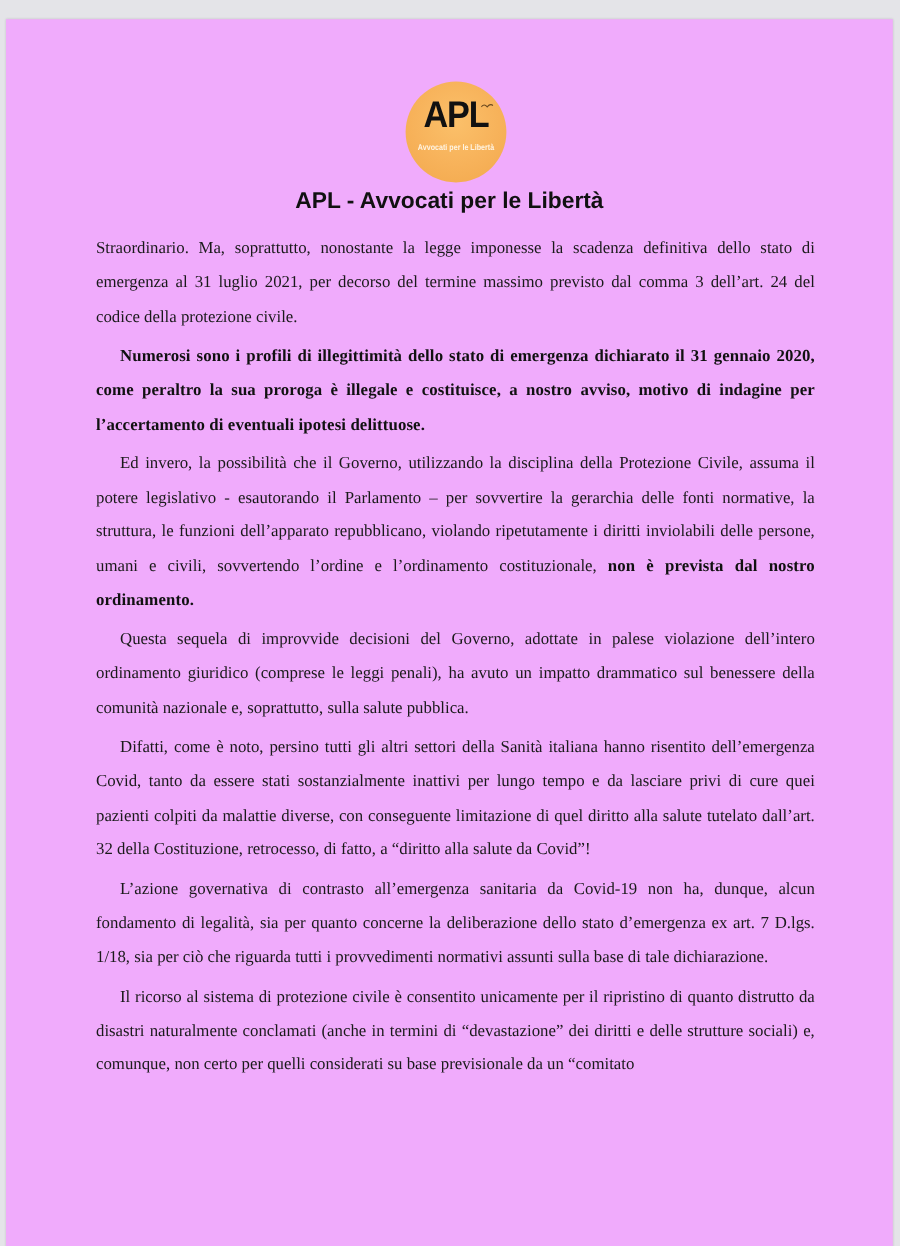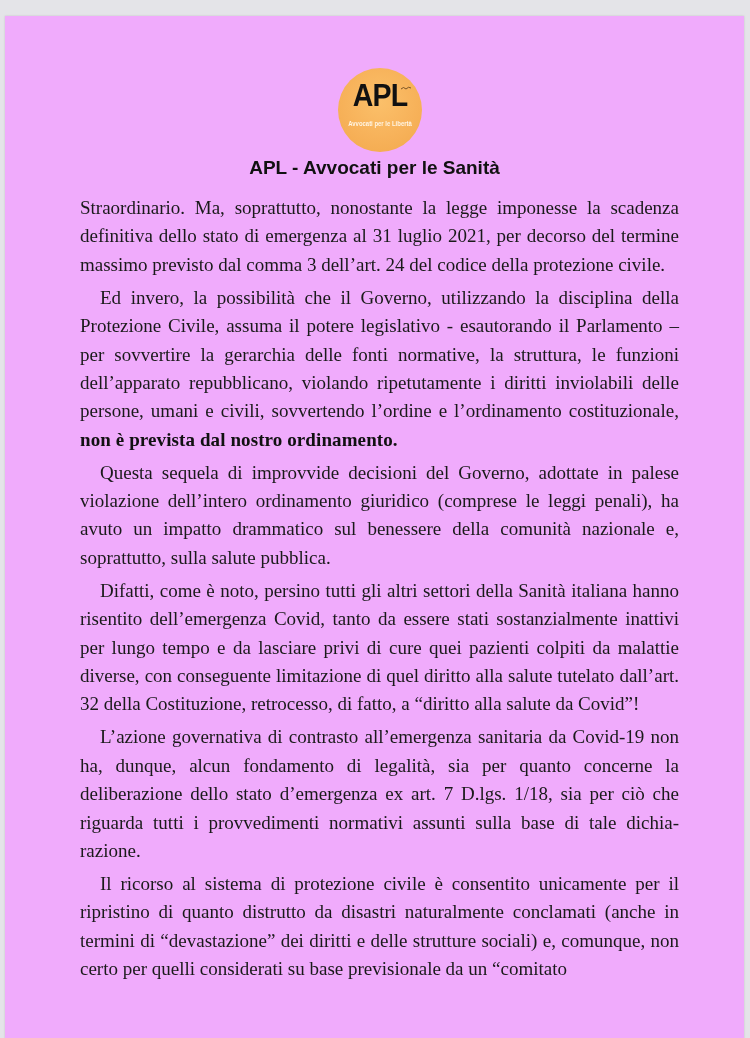--- a/index.html
+++ b/index.html
@@ -32,42 +32,43 @@
   .bird {
     position: absolute; left: 63px; top: 18px; width: 10px; height: 6px;
   }
   .header-title {
     position: absolute; left: 0; right: 0; top: 141px; text-align: center;
     font-family: "Liberation Sans", sans-serif; font-weight: bold;
     font-size: 19px; color: #111;
   }
   .content {
     position: absolute; left: 75px; top: 178px; width: 599px;
-    font-size: 19px; line-height: 28.4px; color: #1a1a1a;
+    font-size: 14px; line-height: 28.4px; color: #1a1a1a;
     text-align: justify;
   }
   .content p { margin: 0 0 4.5px 0; text-indent: 0; }
   .content p.indent { text-indent: 20px; }
   .content b { font-weight: bold; color: #111; letter-spacing: 0.1px; }
 </style>
 </head>
 <body>
 
 <div class="page">
   <div class="logo">
     <div class="logo-main">APL</div>
     <svg class="bird" viewBox="0 0 10 6">
       <path d="M0 3 Q2.5 0 5 3 Q7.5 0 10 2" fill="none" stroke="#6b4a20" stroke-width="0.9"></path>
     </svg>
     <div class="logo-sub">Avvocati per le Libertà</div>
   </div>
 
-  <div class="header-title">APL - Avvocati per le Sanità</div>
+  <div class="header-title">APL - Avvocati per le Libertà</div>
 
   <div class="content" id="doc-body">
     <p><span>Straordinario. Ma, soprattutto, nonostante la legge imponesse la scadenza definitiva dello stato di emergenza al 31 luglio 2021, per decorso del termine massimo previsto dal comma 3 dell’art. 24 del codice della protezione civile.</span></p>
+    <p class="indent"><b>Numerosi sono i profili di illegittimità dello stato di emergenza dichiarato il 31 gennaio 2020, come peraltro la sua proroga è illegale e costituisce, a nostro avviso, motivo di indagine per l’accertamento di eventuali ipotesi delittuose.</b></p>
     <p class="indent"><span>Ed invero, la possibilità che il Governo, utilizzando la disciplina della Protezione Civile, assuma il potere legislativo - esautorando il Parlamento – per sovvertire la gerarchia delle fonti normative, la struttura, le funzioni dell’apparato repubblicano, violando ripetutamente i diritti inviolabili delle persone, umani e civili, sovvertendo l’ordine e l’ordinamento costituzionale, </span><b>non è prevista dal nostro ordinamento.</b></p>
     <p class="indent"><span>Questa sequela di improvvide decisioni del Governo, adottate in palese violazione dell’intero ordinamento giuridico (comprese le leggi penali), ha avuto un impatto drammatico sul benessere della comunità nazionale e, soprattutto, sulla salute pubblica.</span></p>
     <p class="indent"><span>Difatti, come è noto, persino tutti gli altri settori della Sanità italiana hanno risentito dell’emer­genza Covid, tanto da essere stati sostanzialmente inattivi per lungo tempo e da lasciare privi di cure quei pazienti colpiti da malattie diverse, con conseguente limitazione di quel diritto alla salute tutelato dall’art. 32 della Costituzione, retrocesso, di fatto,  a “diritto alla salute da Covid”!</span></p>
     <p class="indent"><span>L’azione governativa di contrasto all’emergenza sanitaria da Covid-19 non ha, dunque, alcun fondamento di legalità, sia per quanto concerne la deliberazione dello stato d’emergenza ex art. 7 D.lgs. 1/18, sia per ciò che riguarda tutti i provvedimenti normativi assunti sulla base di tale dichia­razione.</span></p>
     <p class="indent"><span>Il ricorso al sistema di protezione civile è consentito unicamente per il ripristino di quanto di­strutto da disastri naturalmente conclamati (anche in termini di “devastazione” dei diritti e delle strutture sociali) e, comunque, non certo per quelli considerati su base previsionale da un “comitato</span></p>
   </div>
 </div>
 
 </body></html>

